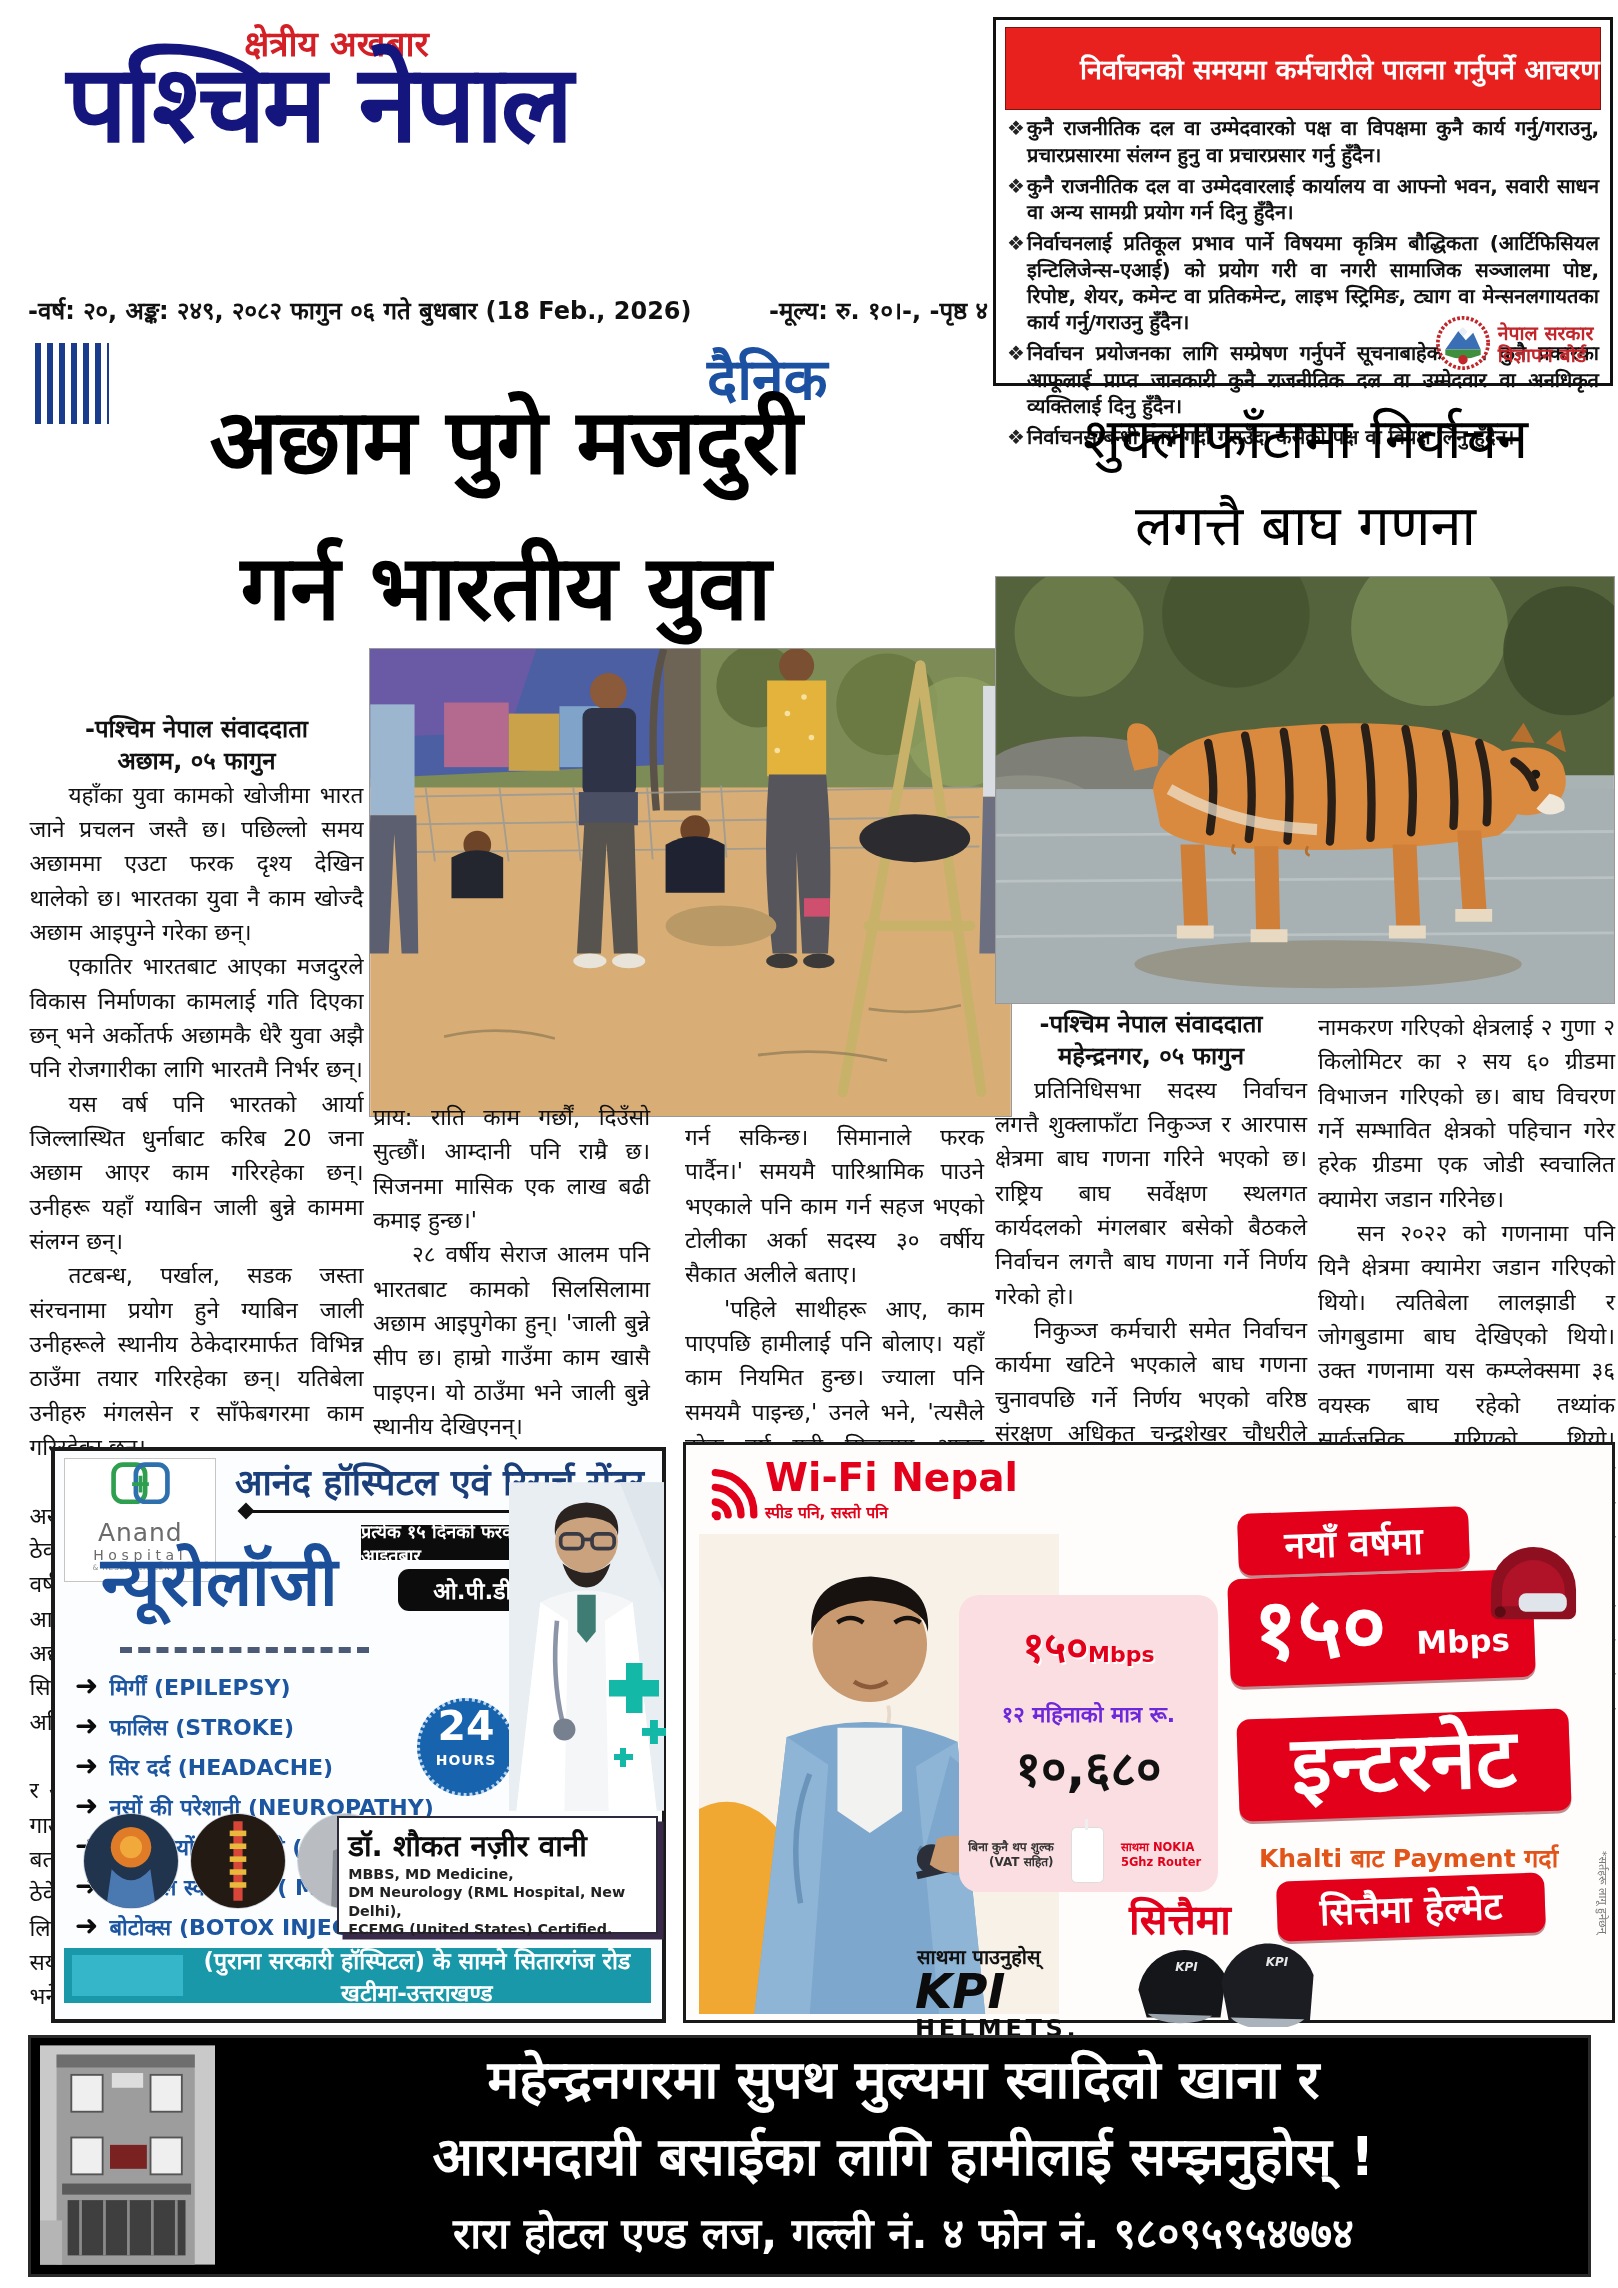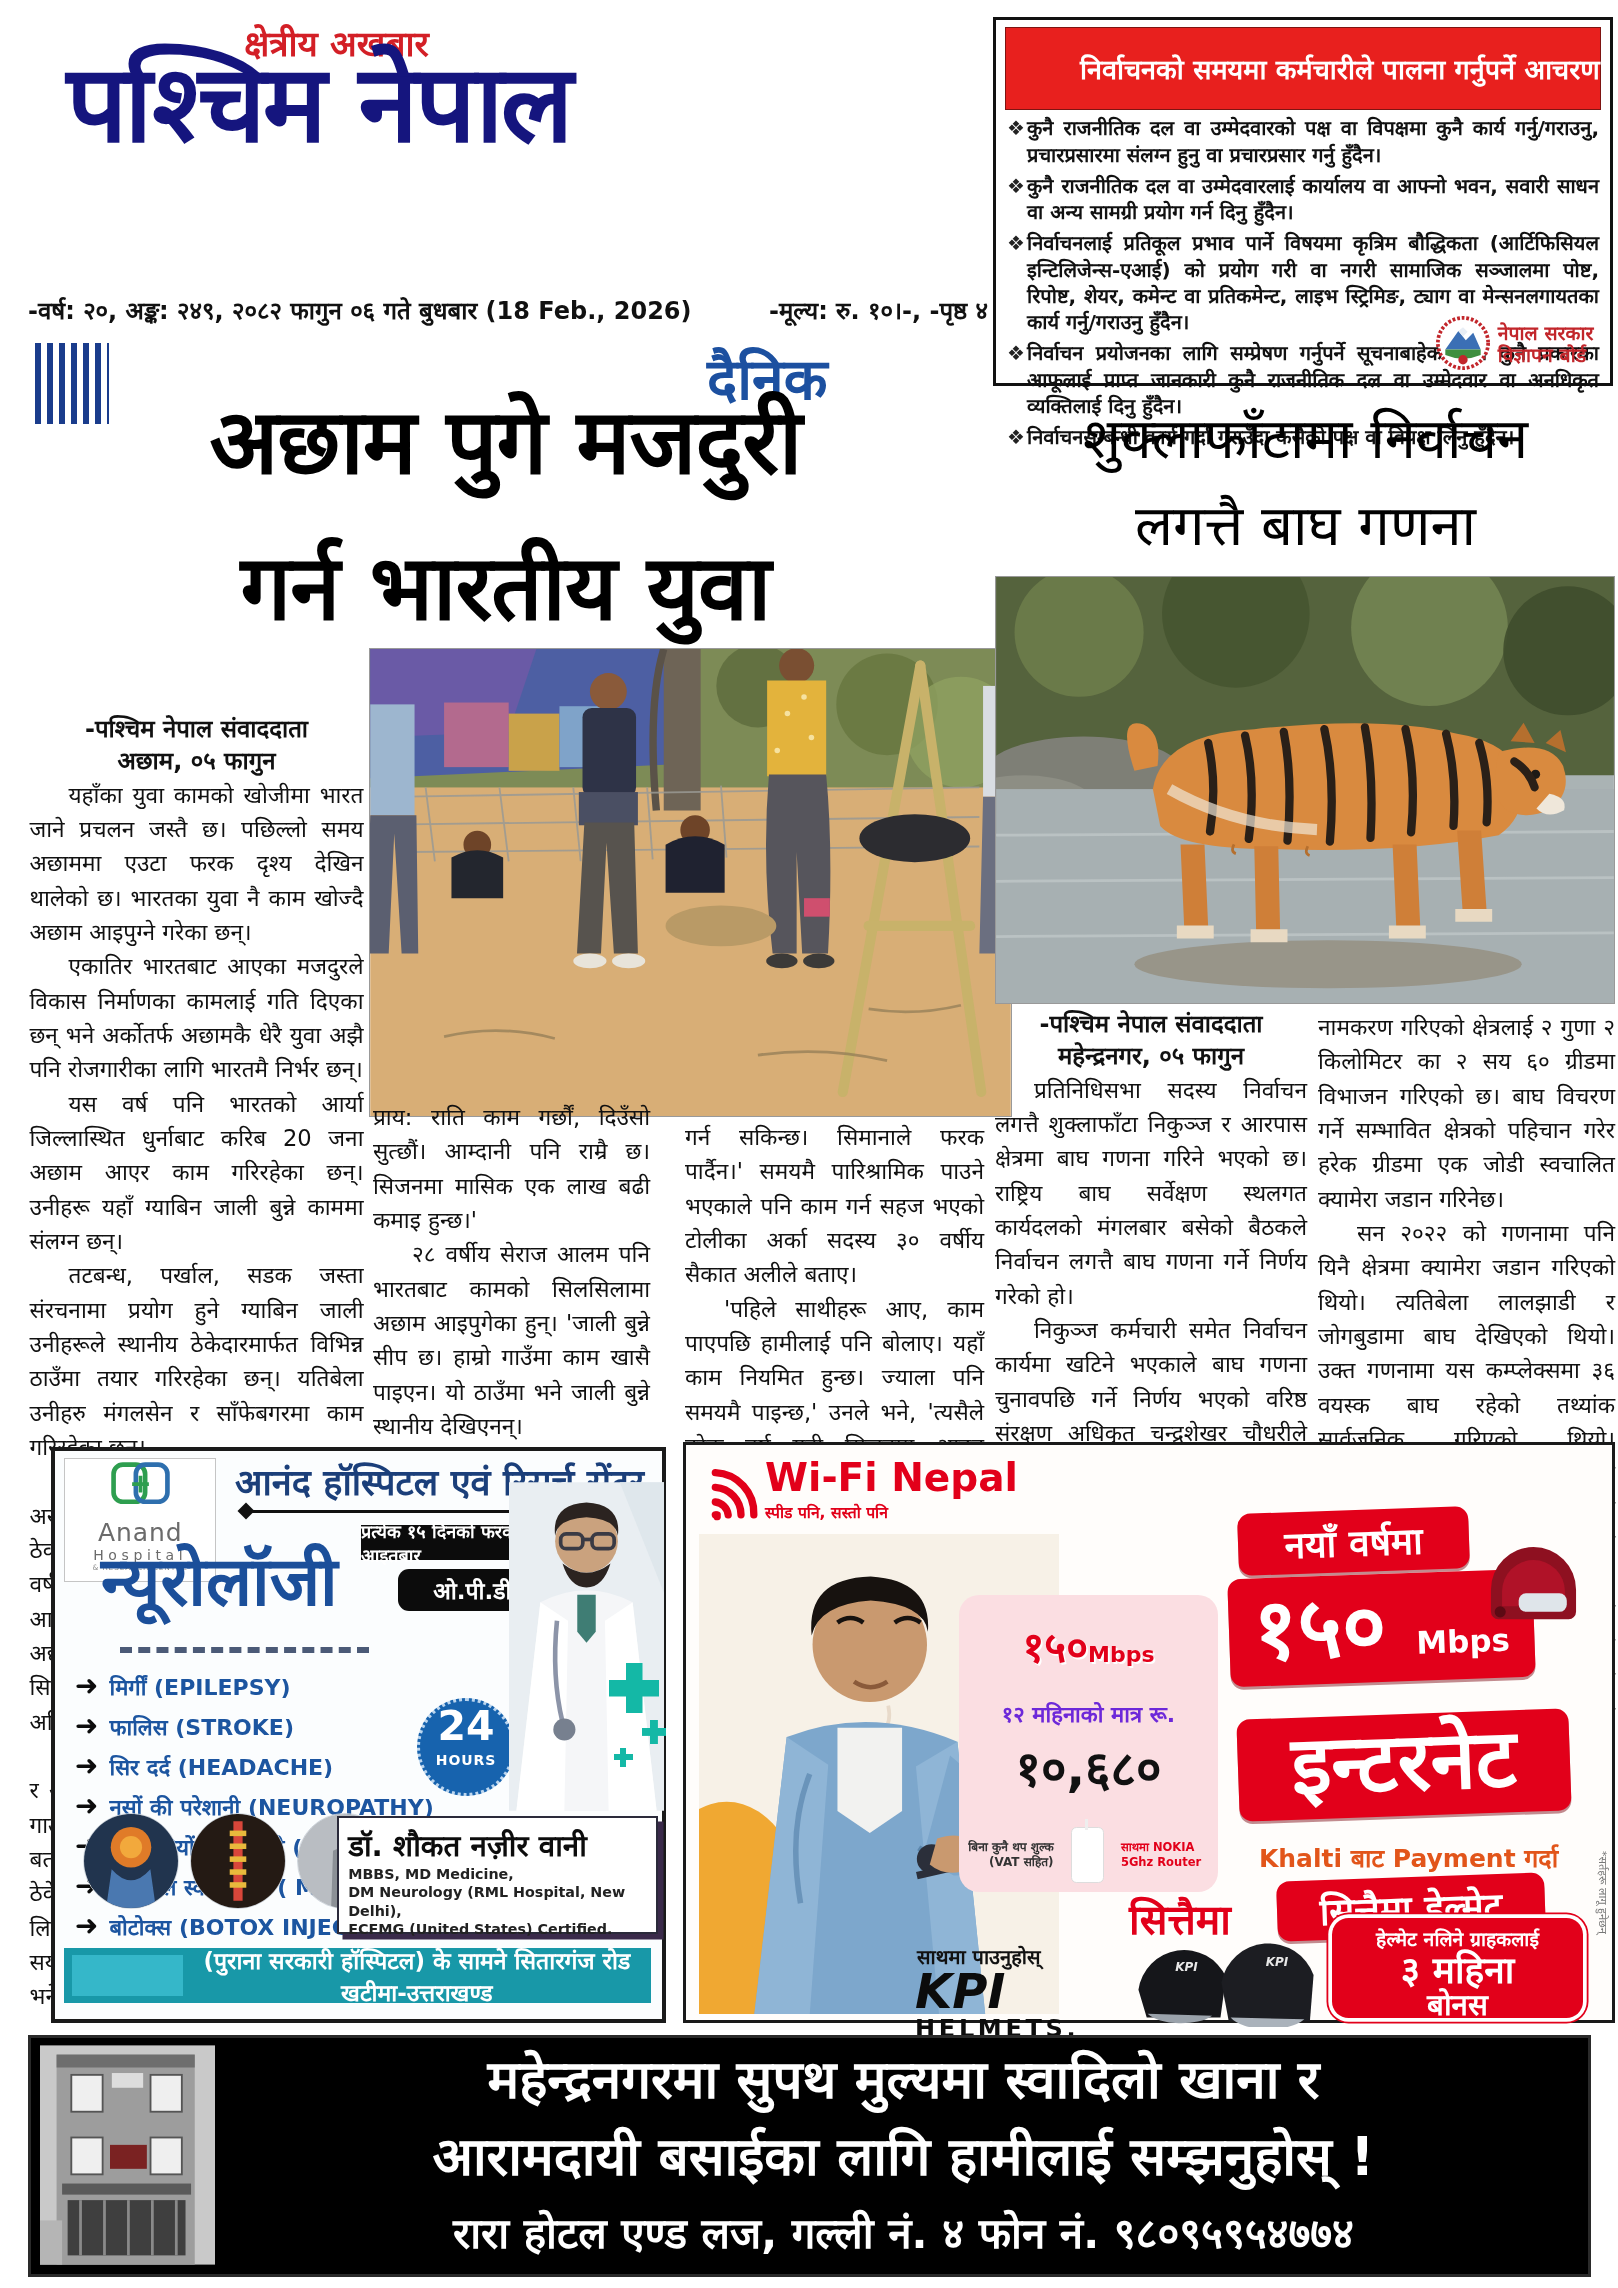--- a/index.html
+++ b/index.html
@@ -554,25 +554,20 @@
     <div class="abs wf-helmets">
       <svg width="212" height="102" viewBox="0 0 230 110">
         <path d="M20 70 a50 50 0 0 1 95 -14 l-6 44 h-80 Z" fill="#15161a"></path>
         <path d="M30 96 a40 18 0 0 0 70 2 Z" fill="#9aa2ab"></path>
         <path d="M110 62 a52 52 0 0 1 100 -8 l-4 50 h-88 Z" fill="#1c1d22"></path>
         <path d="M120 100 a44 20 0 0 0 80 2 Z" fill="#aab2bb"></path>
         <text x="60" y="50" font-size="13" fill="#e8e8e8" font-style="italic" font-weight="bold" font-family="DejaVu Sans, sans-serif">KPI</text>
         <text x="158" y="44" font-size="13" fill="#e8e8e8" font-style="italic" font-weight="bold" font-family="DejaVu Sans, sans-serif">KPI</text>
       </svg>
     </div>
-    <div class="abs wf-bonus">
-      <div class="b1">हेल्मेट नलिने ग्राहकलाई</div>
-      <div class="b2">३ महिना</div>
-      <div class="b3">बोनस</div>
-    </div>
     <div class="abs wf-side">*सर्तहरू लागू हुनेछन्</div>
   </div>
 
   <div class="abs hotel">
     <div class="abs ht-photo">
       <svg width="175" height="220" viewBox="0 0 190 238">
         <rect width="190" height="238" fill="#c9c9c9"></rect>
         <rect x="18" y="10" width="150" height="228" fill="#9d9d9d"></rect>
         <rect x="18" y="10" width="150" height="14" fill="#6e6e6e"></rect>
         <g fill="#efefef" stroke="#555" stroke-width="2">

